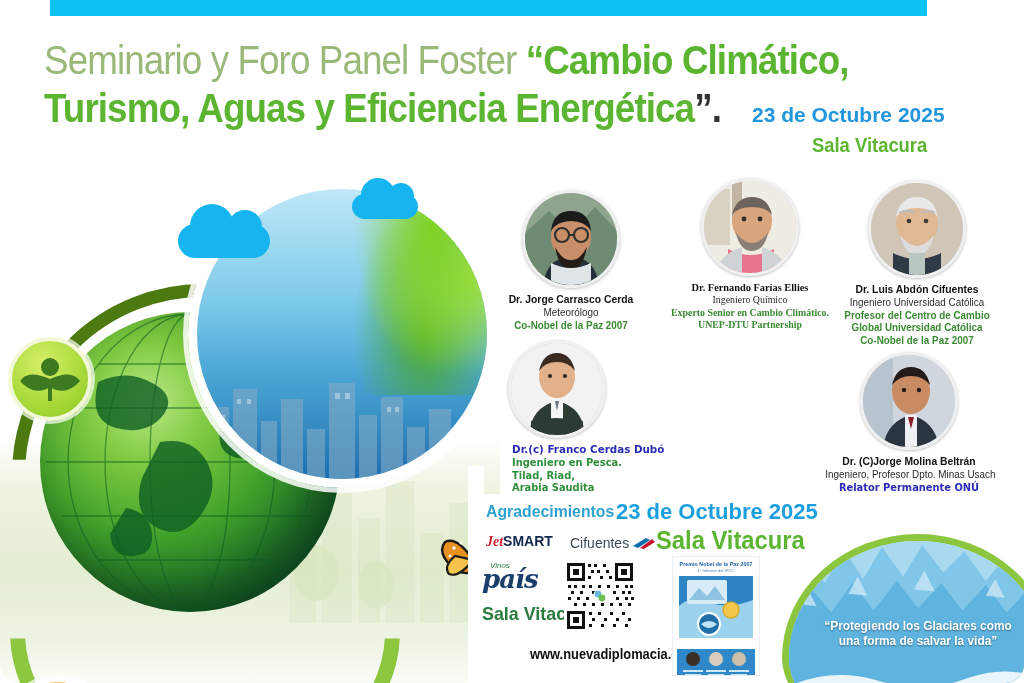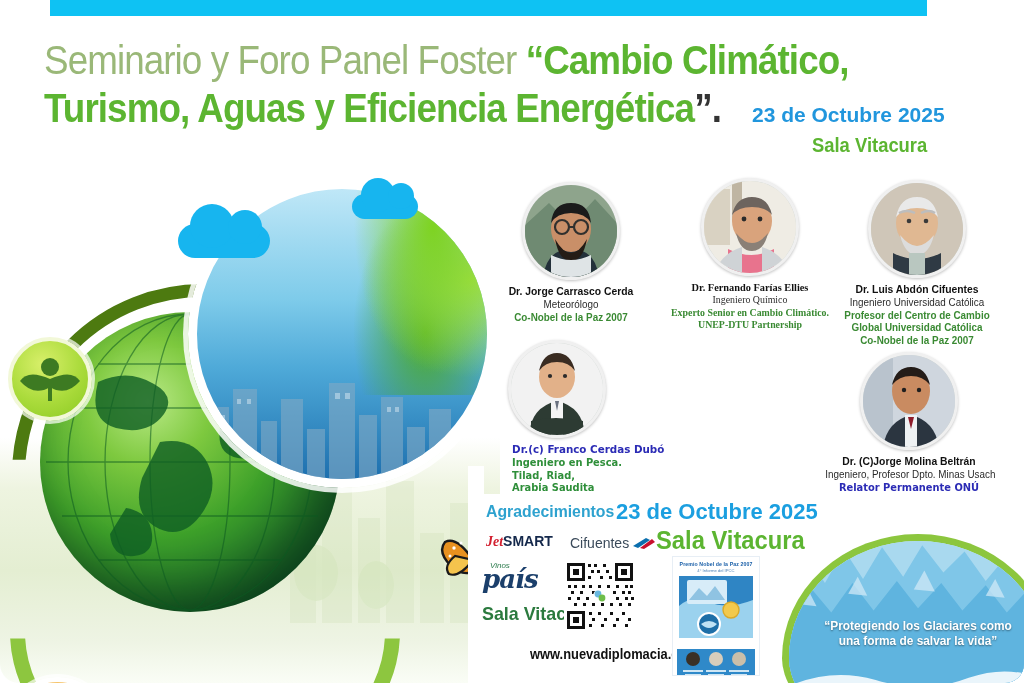--- a/index.html
+++ b/index.html
@@ -119,21 +119,21 @@
   .sp-name{
     font-size:11px;font-weight:700;color:#111;margin-top:5px;line-height:13px;
     transform:scaleX(.94);transform-origin:center;white-space:nowrap;
   }
   .sp-role{font-size:10.5px;color:#2b2b2b;line-height:12.5px;transform:scaleX(.94);white-space:nowrap;}
   .sp-extra{font-size:10.5px;color:#3a8a33;font-weight:700;line-height:12.5px;transform:scaleX(.94);white-space:nowrap;}
   .sp-extra.blue{color:#2b2bb5;}
   .sp-round{font-family:"DejaVu Sans", sans-serif;font-weight:700;}
   .sp-name.blue{color:#2b2bb5;}
 
-  .s1{left:496px;top:182px;width:150px;}
+  .s1{left:496px;top:190px;width:150px;}
   .s2{left:664px;top:178px;width:172px;font-family:Liberation Serif, serif;}
   .s3{left:828px;top:180px;width:178px;}
   .s4{left:494px;top:340px;width:150px;text-align:left;}
   .s5{left:820px;top:352px;width:178px;}
 
   
   .sponsors{position:absolute;left:468px;top:494px;width:372px;height:189px;background:#ffffff;}
   .agr{
     position:absolute;left:18px;top:8px;color:#2ea2cf;font-size:17px;font-weight:700;
     transform:scaleX(.93);transform-origin:left center;white-space:nowrap;

